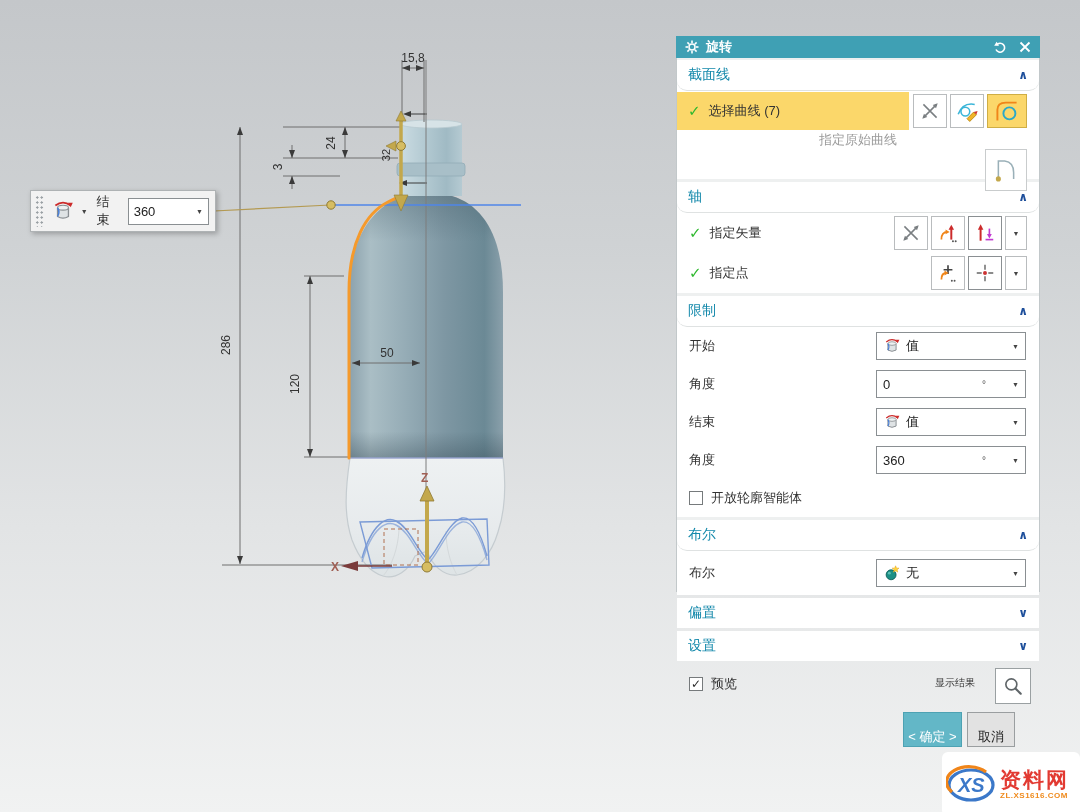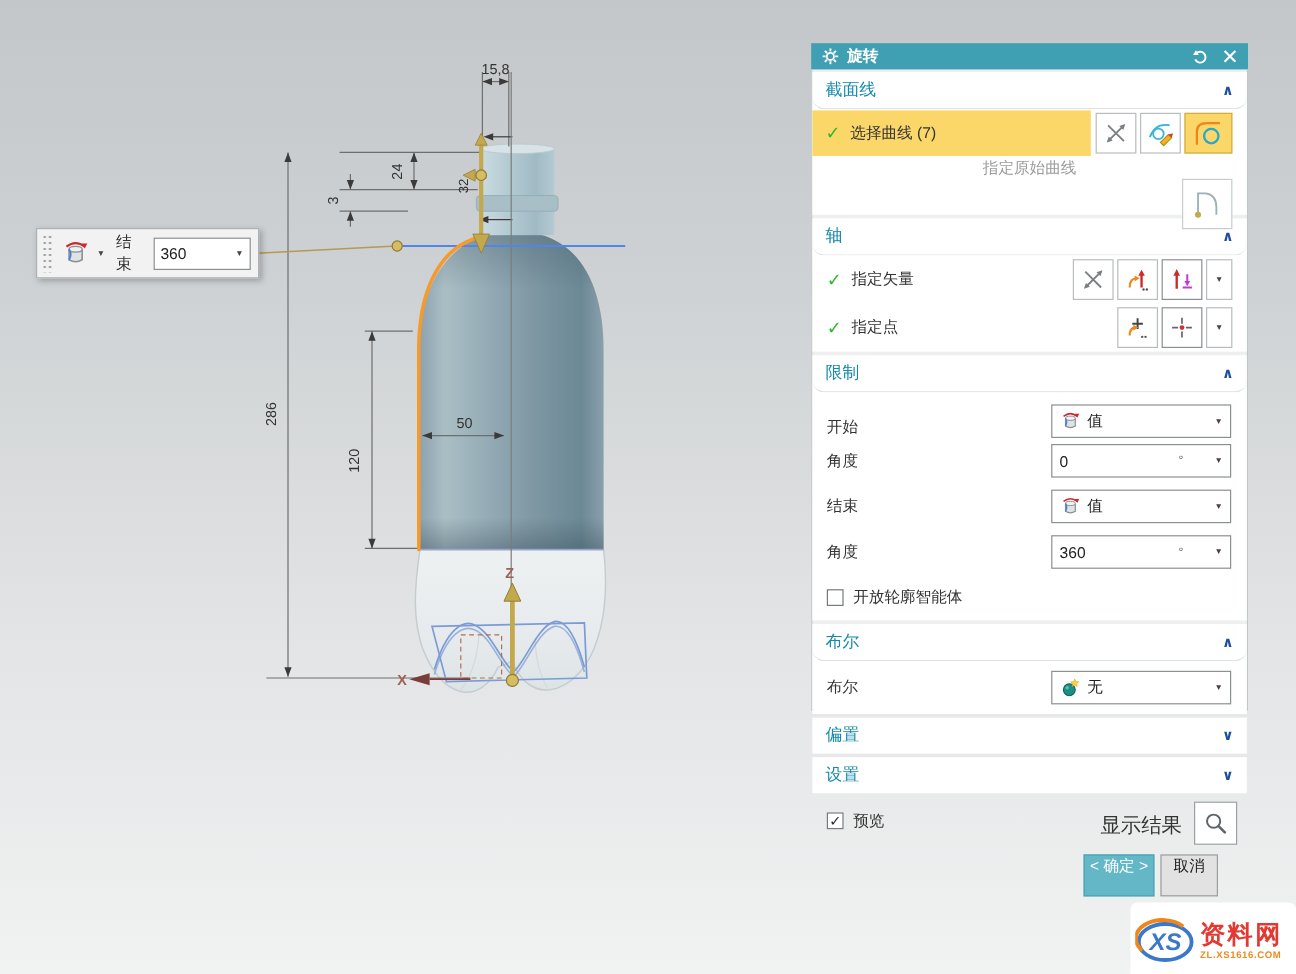--- a/index.html
+++ b/index.html
@@ -47,24 +47,24 @@
   .ctl{position:absolute;right:13px;width:150px;height:28px;background:#fff;border:1px solid #8a8f92;
     display:flex;align-items:center;padding:0 6px;box-sizing:border-box;font-size:13px;color:#222;}
   .ctl .val{margin-right:auto;}
   .ctl .deg{font-size:10px;color:#555;margin-right:26px;}
   .ctl .ic{margin-right:5px;display:flex;}
   .cb{width:14px;height:14px;border:1px solid #767a7c;background:#fff;display:flex;
     align-items:center;justify-content:center;font-size:12px;color:#2b2b2b;margin-right:8px;
     box-sizing:border-box;flex:none;}
   .footer{position:relative;height:94px;}
   .footer .row{min-height:40px;}
-  .show-result{position:absolute;right:54px;top:12px;font-size:17px;color:#333;}
+  .show-result{position:absolute;right:64px;top:12px;font-size:10px;color:#333;}
   .mag-btn{position:absolute;right:8px;top:4px;width:36px;height:36px;border:1px solid #9aa0a2;
     background:#fff;display:flex;align-items:center;justify-content:center;box-sizing:border-box;}
-  .btn{position:absolute;top:48px;height:35px;display:flex;align-items:flex-start;justify-content:center;
+  .btn{position:absolute;top:48px;height:35px;display:flex;align-items:flex-end;justify-content:center;
     font-size:13px;box-sizing:border-box;}
   .btn.ok{right:77px;width:59px;background:#63b7c7;color:#fff;border:1px solid #4da2b3;}
   .btn.cancel{right:24px;width:48px;background:#e2e2e2;color:#222;border:1px solid #9a9e a0;border:1px solid #9a9ea0;}
 
   
   .watermark{position:absolute;left:942px;top:752px;width:138px;height:64px;background:#fff;
     border-radius:6px;display:flex;align-items:center;padding:2px 4px;box-sizing:border-box;}
   .wm-text{display:flex;flex-direction:column;margin-left:2px;}
   .wm-name{font-size:21px;font-weight:bold;color:#e23a32;letter-spacing:2px;line-height:22px;}
   .wm-url{font-size:8px;font-weight:bold;color:#ef8a1c;letter-spacing:.5px;}
@@ -372,21 +372,21 @@
             </div>
           </div>
         </div>
       </div>
 
       <div class="group">
         <div class="sec-header">
           <span>限制</span>
           <span class="chev">∧</span>
         </div>
-        <div class="row" style="height:37px;align-items:flex-end;">
+        <div class="row" style="height:37px;">
           <span>开始</span>
           <div class="ctl">
             <span class="ic">
               <svg width="18" height="18" viewBox="0 0 22 22">
                 <path d="M6,8 L6,16 Q11,19 16,16 L16,8" fill="#dfe3e5" stroke="#8a8f93" stroke-width="1.2"></path>
                 <ellipse cx="11" cy="8" rx="5" ry="2.2" fill="#eef1f2" stroke="#8a8f93" stroke-width="1"></ellipse>
                 <path d="M6,8 Q8.5,12 6,16" fill="none" stroke="#4a7fd6" stroke-width="1.4"></path>
                 <path d="M4,6 Q11,0.5 18,6" fill="none" stroke="#cc2b2b" stroke-width="1.6"></path>
                 <polygon points="18,7.5 15.5,3.5 20,3.5" fill="#cc2b2b"></polygon>
               </svg>

